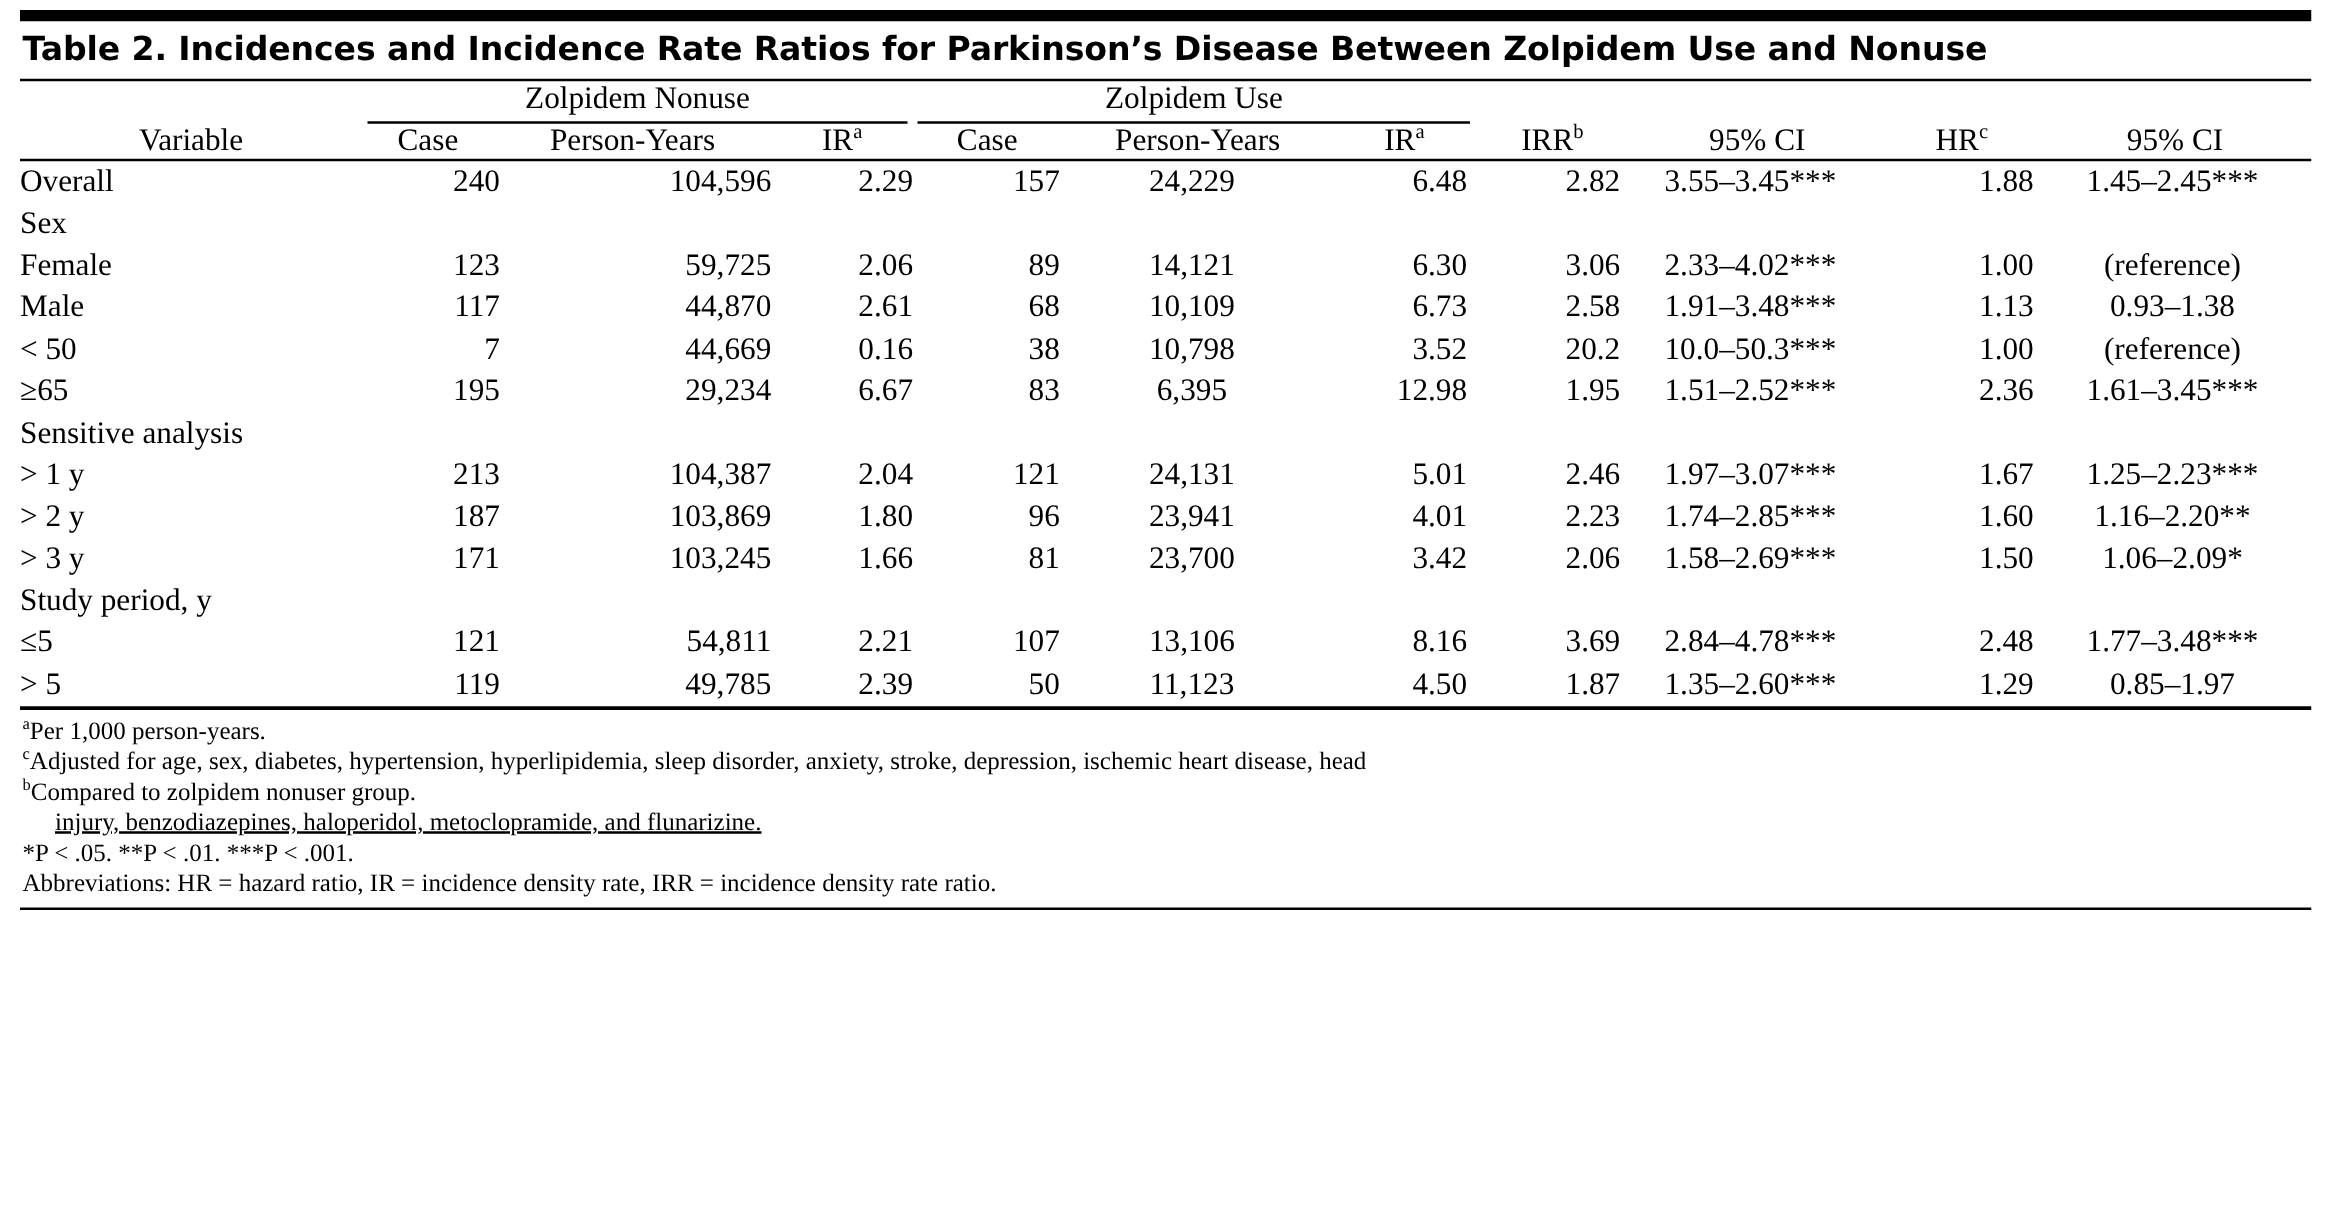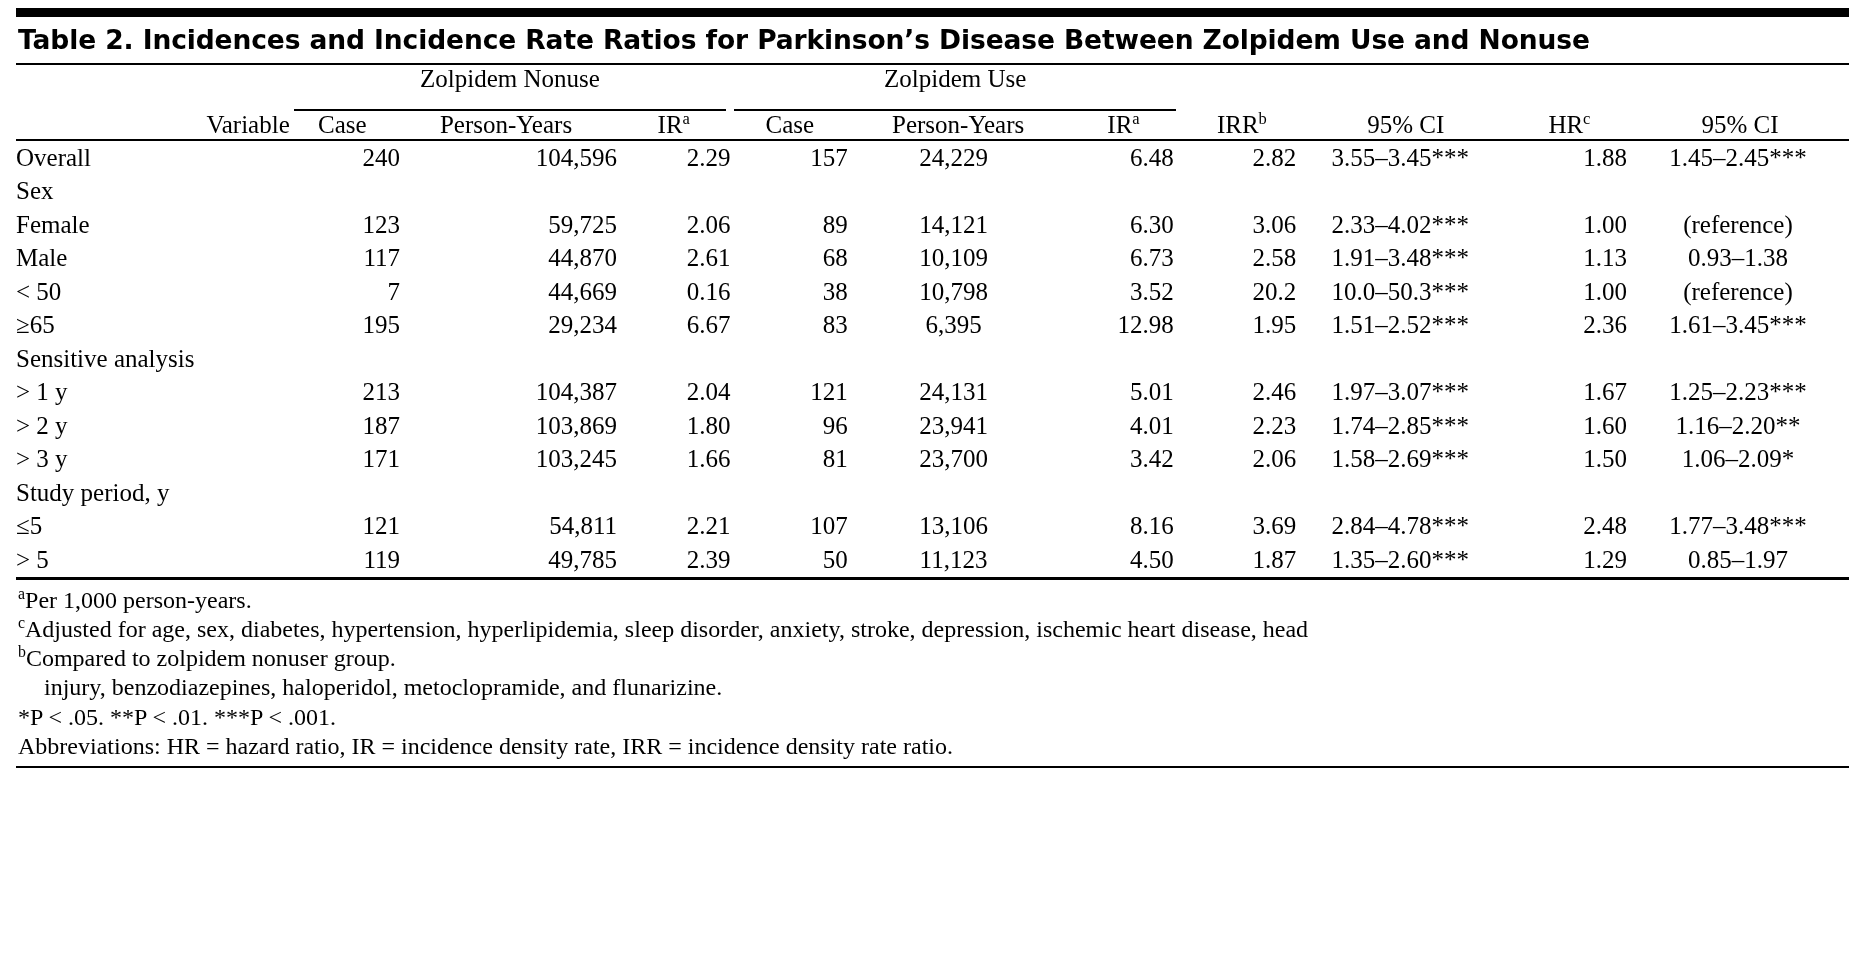--- a/index.html
+++ b/index.html
@@ -69,41 +69,41 @@
   .c-ci2   { width: 230px; text-align: center; }
 
   .grouphead {
     text-align: center;
     font-size: 25px;
     padding-bottom: 2px;
   }
   .grouphead .inner {
     display: block;
     border-bottom: 2px solid #000;
-    padding-bottom: 15px;
+    padding-bottom: 3px;
     margin: 0 4px;
   }
   .subhead td {
     padding-bottom: 5px;
     text-align: center;
   }
-  .subhead td.c-var { text-align: right; font-family: Liberation Serif, serif; }
+  .subhead td.c-var { text-align: center; font-family: Liberation Serif, serif; }
   sup { font-size: 0.66em; vertical-align: super; line-height: 0; }
 
   tr.body-row td { padding-top: 2.5px; padding-bottom: 2.5px; }
   td.label-indent { padding-left: 40px; }
   td.label-plain  { padding-left: 2px; }
 
   .footnotes {
-    font-size: 24px;
+    font-size: 20px;
     line-height: 1.18;
     padding: 6px 2px 0 2px;
   }
   .footnotes p { margin: 0 0 1px 0; }
-  .fn-indent { padding-left: 26px; }
+  .fn-indent { padding-left: 26px; text-decoration: underline; }
 </style>
 </head>
 <body>
 
 <div class="sheet">
 
   <div class="rule-top"></div>
 
   <div class="title">Table 2. Incidences and Incidence Rate Ratios for Parkinson’s Disease Between Zolpidem Use and Nonuse</div>
 

